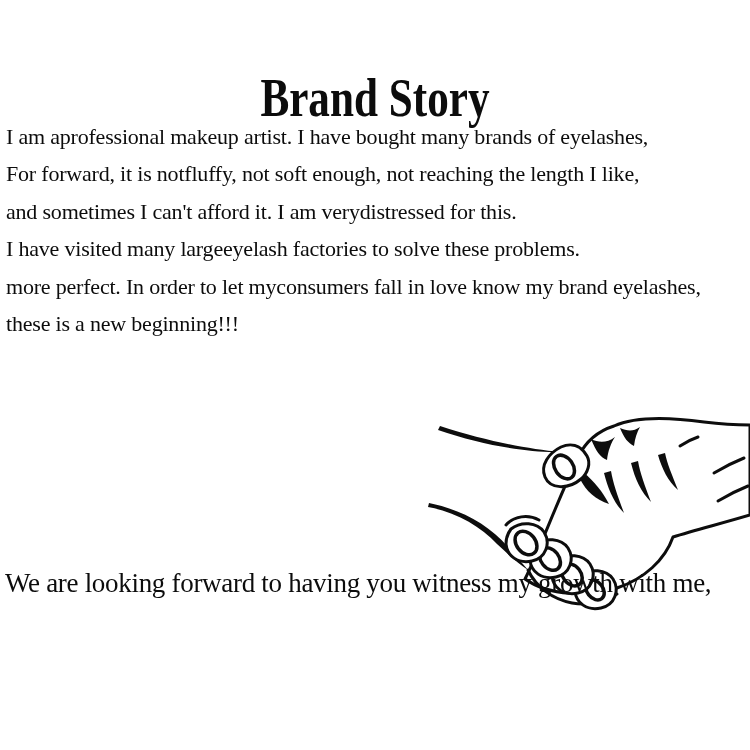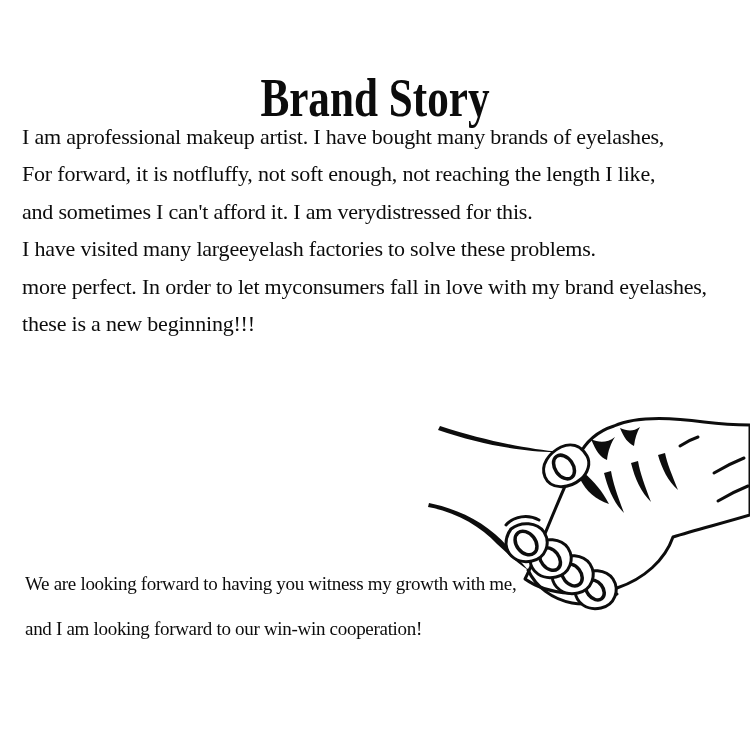--- a/index.html
+++ b/index.html
@@ -17,36 +17,35 @@
     text-align: center;
     font-size: 54px;
     line-height: 1.1;
     transform: scaleX(0.8);
     transform-origin: 50% 50%;
     white-space: nowrap;
     z-index: 2;
   }
   .story {
     position: absolute;
-    left: 22px; top: 118px;
+    left: 6px; top: 118px;
     font-size: 22px;
     line-height: 37.4px;
     letter-spacing: -0.2px;
     white-space: nowrap;
     z-index: 2;
   }
   .closing {
     position: absolute;
     left: 5px; top: 561px;
-    font-size: 19px;
+    font-size: 27px;
     line-height: 45px;
     letter-spacing: -0.3px;
     white-space: nowrap;
     z-index: 2;
-    margin-left: 20px;
   }
   .handshake {
     position: absolute;
     left: 428px; top: 413px;
     width: 322px; height: 205px;
     z-index: 1;
   }
 </style>
 </head>
 <body>
@@ -92,20 +91,19 @@
   </g>
 </svg>
 
 <h1 class="page-title">Brand Story</h1>
 
 <div class="story">
   <div>I am aprofessional makeup artist. I have bought many brands of eyelashes,</div>
   <div>For forward, it is notfluffy, not soft enough, not reaching the length I like,</div>
   <div>and sometimes I can't afford it. I am verydistressed for this.</div>
   <div>I have visited many largeeyelash factories to solve these problems.</div>
-  <div>more perfect. In order to let myconsumers fall in love with my brand eyelashes,</div>
+  <div>more perfect. In order to let myconsumers fall in love know my brand eyelashes,</div>
   <div>these is a new beginning!!!</div>
 </div>
 
 <div class="closing">
   <div>We are looking forward to having you witness my growth with me,</div>
-  <div>and I am looking forward to our win-win cooperation!</div>
 </div>
 
 </body></html>

